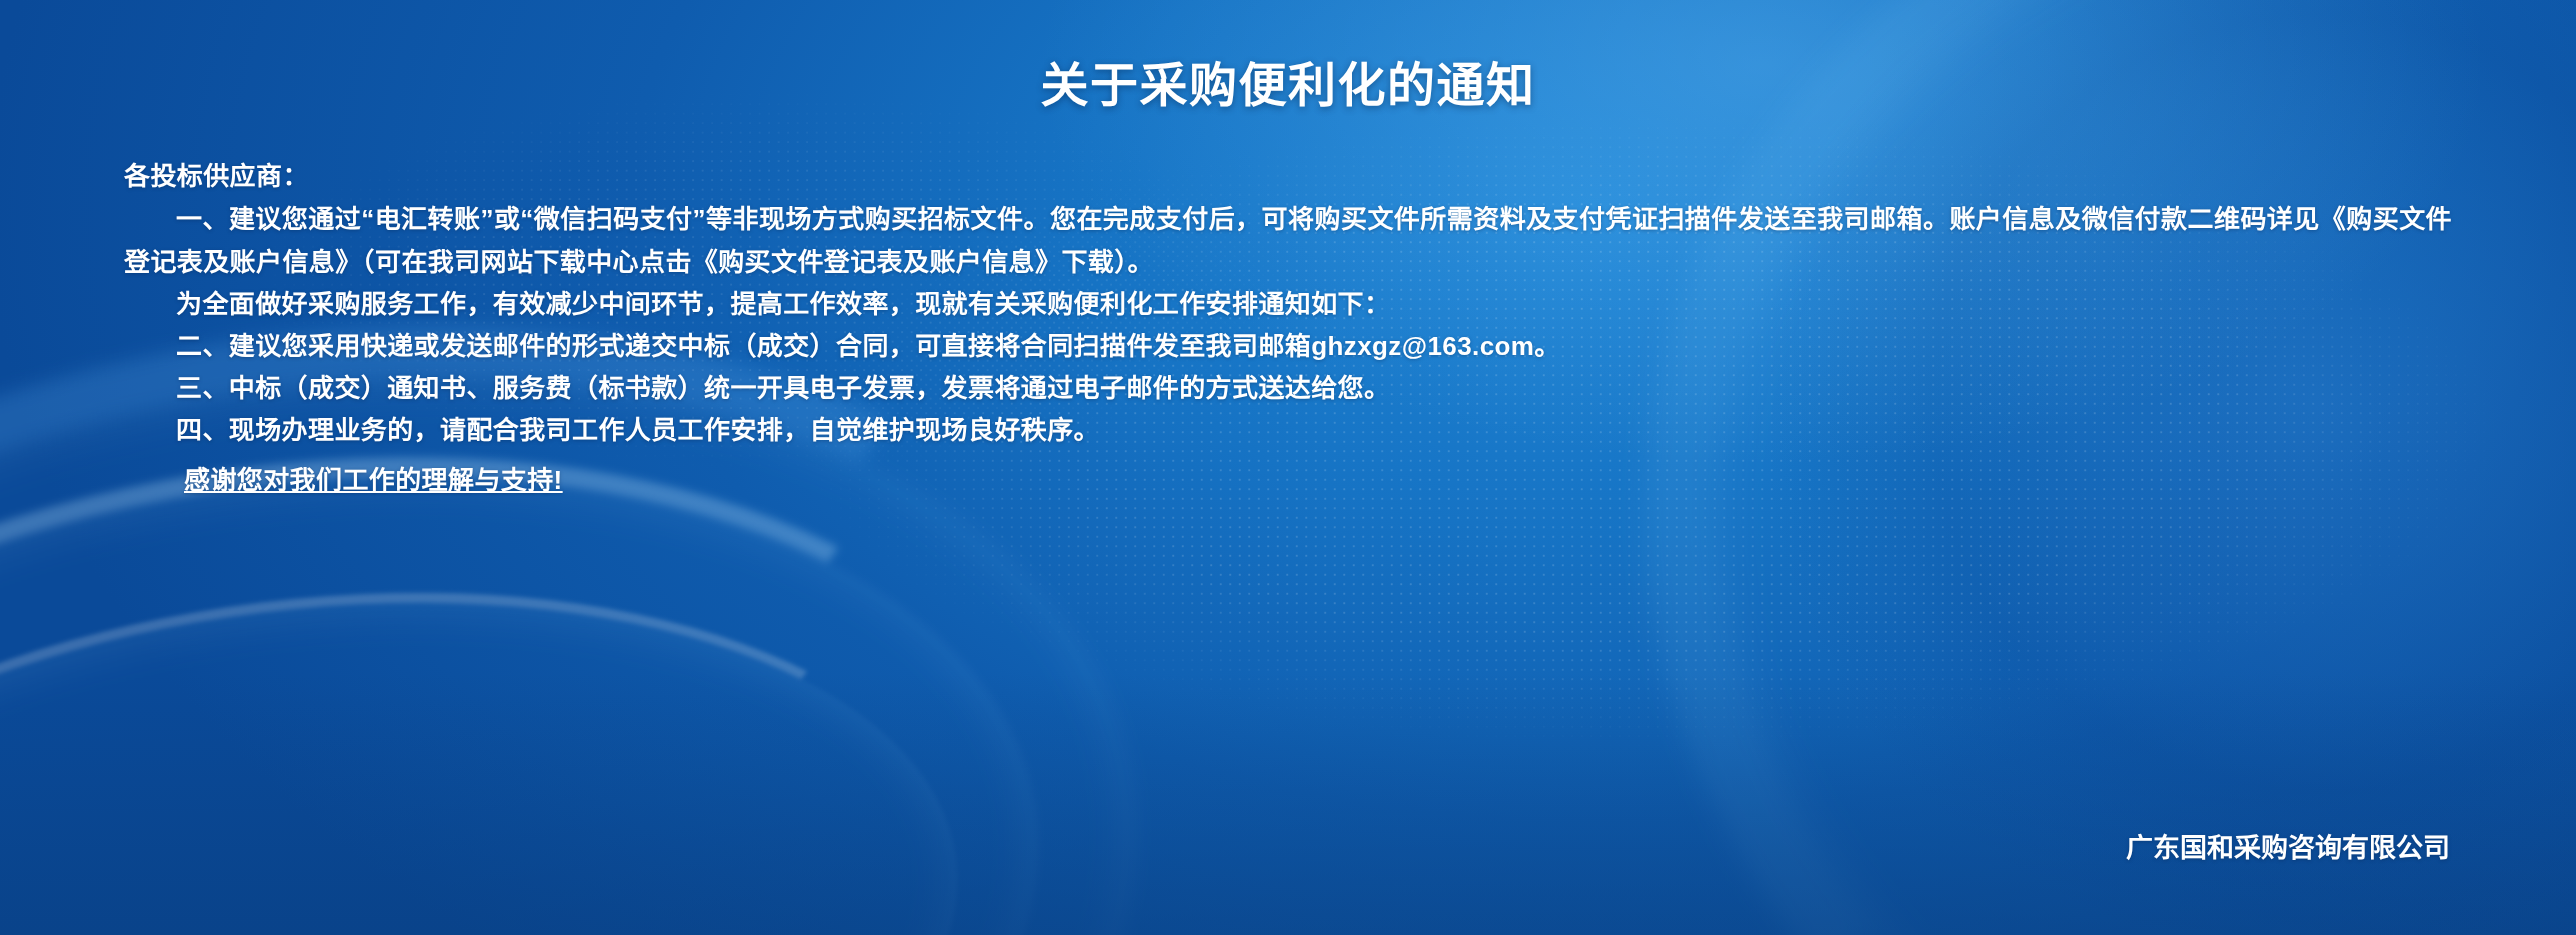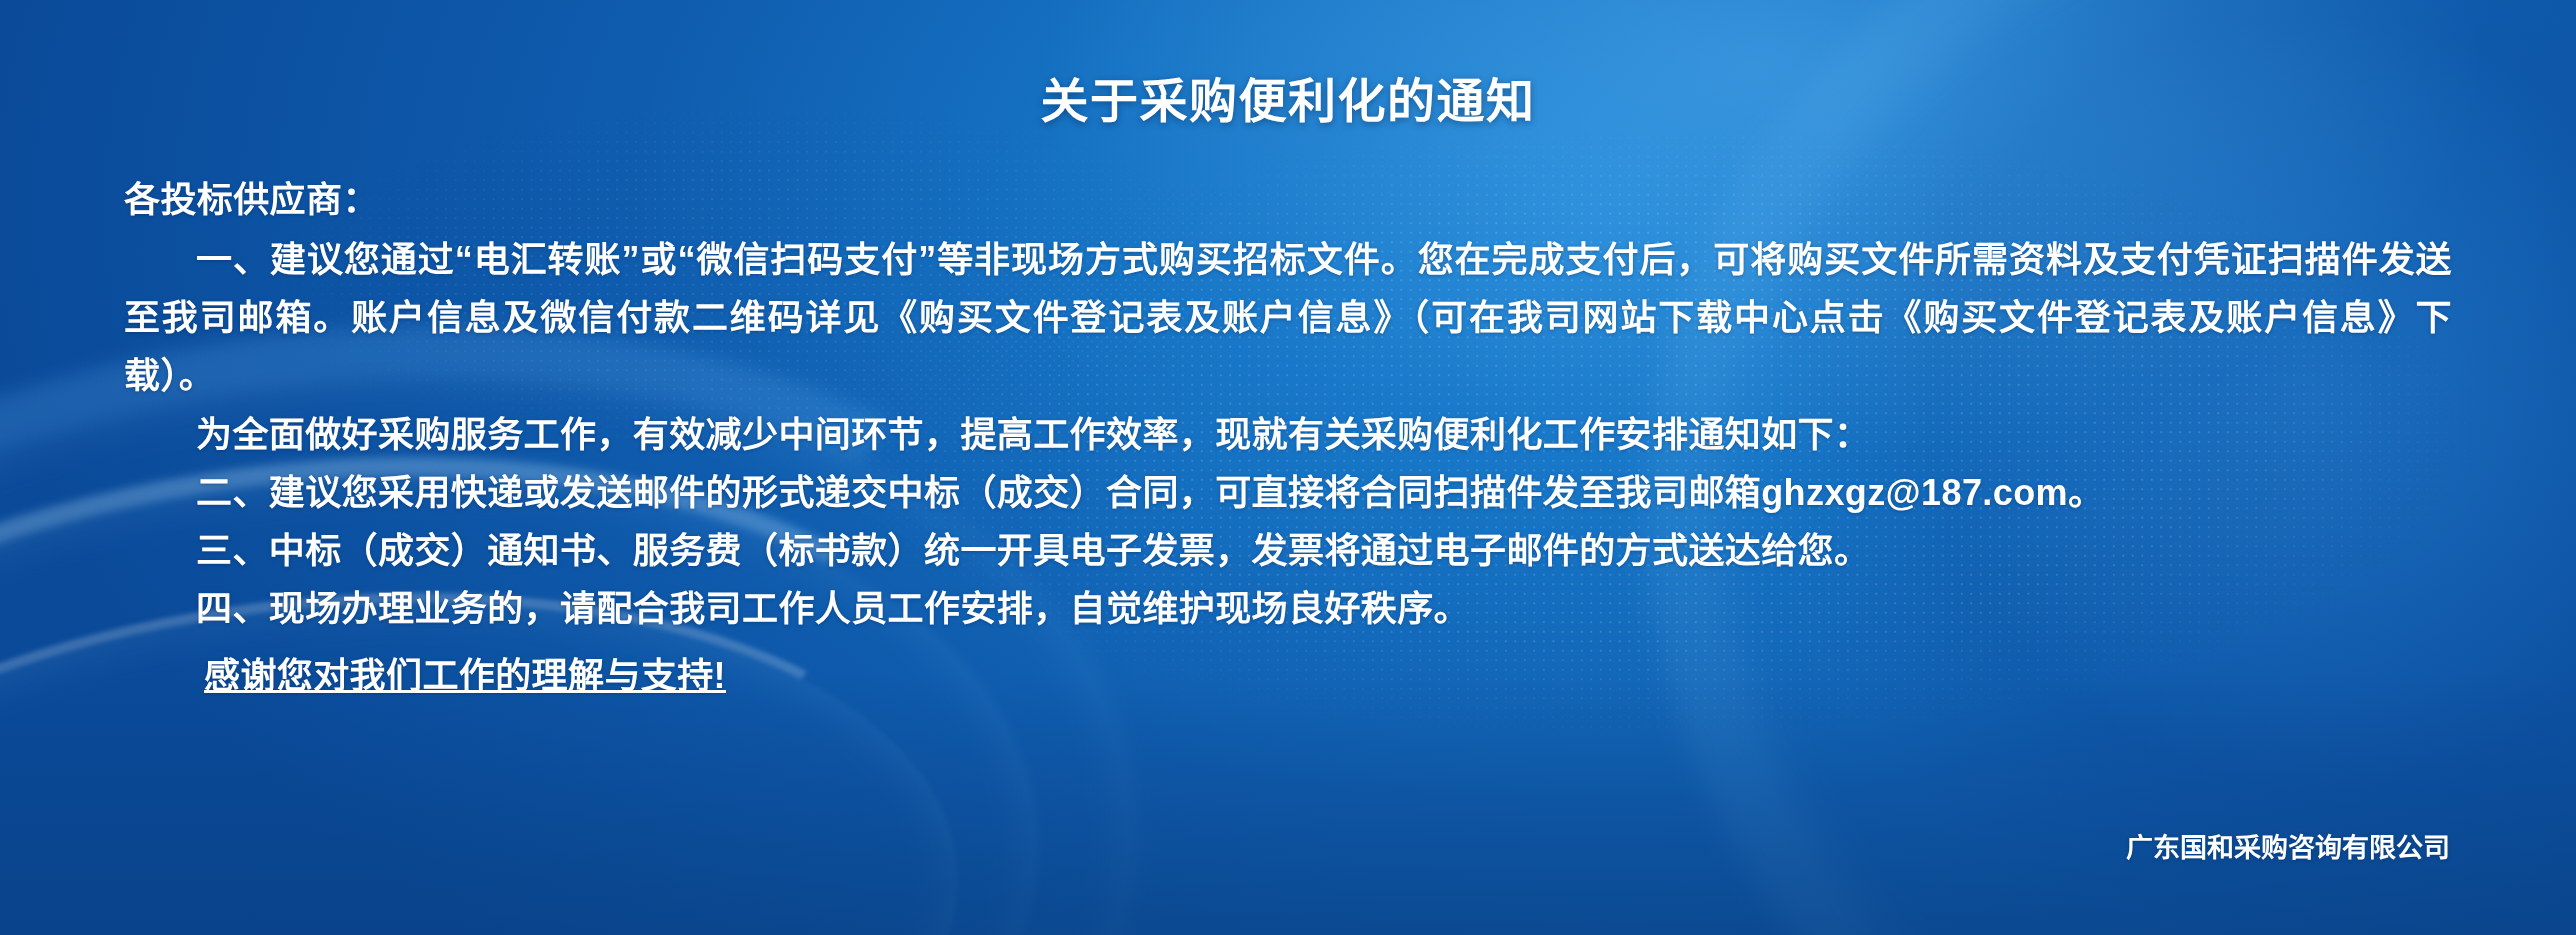--- a/index.html
+++ b/index.html
@@ -114,37 +114,37 @@
     background: linear-gradient(180deg, rgba(8,58,120,0) 0%, rgba(8,58,120,0.45) 100%);
     pointer-events: none;
   }
 
   
   .content {
     position: relative;
     z-index: 5;
     height: 100%;
     box-sizing: border-box;
-    padding: 16px 124px;
+    padding: 0 124px;
   }
 
   .doc-title {
     margin: 0;
     padding-top: 60px;
     text-align: center;
     font-size: 48px;
     font-weight: 700;
     letter-spacing: 1.5px;
     line-height: 1.1;
     text-shadow: 0 1.5px 7.3px rgba(0,30,70,0.45);
   }
 
   .body-block {
     margin-top: 42px;
-    font-size: 36px;
+    font-size: 26px;
     line-height: 1.62;
     font-weight: 700;
     letter-spacing: 0.4px;
     text-shadow: 0 0.7px 3.7px rgba(0,30,70,0.35);
   }
 
   .salutation {
     margin: 0 0 1.5px 0;
   }
 
@@ -189,21 +189,21 @@
   <div class="bottom-shade"></div>
 
   <div class="content">
 
     <h1 class="doc-title">关于采购便利化的通知</h1>
 
     <div class="body-block">
       <p class="salutation">各投标供应商：</p>
       <p class="para">一、建议您通过“电汇转账”或“微信扫码支付”等非现场方式购买招标文件。您在完成支付后，可将购买文件所需资料及支付凭证扫描件发送至我司邮箱。账户信息及微信付款二维码详见《购买文件登记表及账户信息》（可在我司网站下载中心点击《购买文件登记表及账户信息》下载）。</p>
       <p class="para">为全面做好采购服务工作，有效减少中间环节，提高工作效率，现就有关采购便利化工作安排通知如下：</p>
-      <p class="para">二、建议您采用快递或发送邮件的形式递交中标（成交）合同，可直接将合同扫描件发至我司邮箱ghzxgz@187.com。</p>
+      <p class="para">二、建议您采用快递或发送邮件的形式递交中标（成交）合同，可直接将合同扫描件发至我司邮箱ghzxgz@163.com。</p>
       <p class="para">三、中标（成交）通知书、服务费（标书款）统一开具电子发票，发票将通过电子邮件的方式送达给您。</p>
       <p class="para">四、现场办理业务的，请配合我司工作人员工作安排，自觉维护现场良好秩序。</p>
       <p class="thanks">感谢您对我们工作的理解与支持!</p>
     </div>
 
     <div class="signature">
       <div>广东国和采购咨询有限公司</div>
     </div>
 
   </div>

